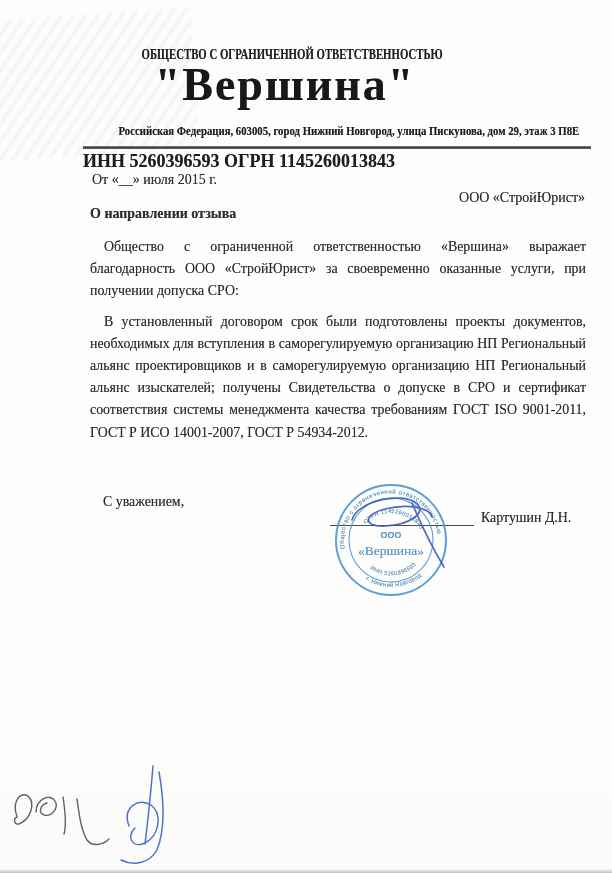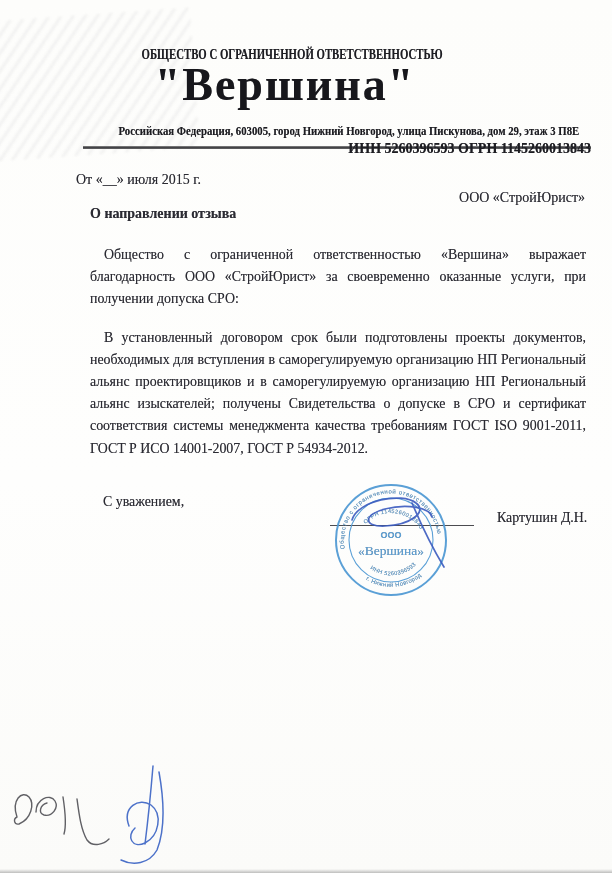--- a/index.html
+++ b/index.html
@@ -34,35 +34,35 @@
   .address{
     left:83px;top:124px;width:508px;text-align:center;
     font-size:12.5px;font-weight:bold;color:#1d1d22;
     transform:scaleX(.86);transform-origin:50% 0;white-space:nowrap;
   }
   .rule{
     left:83px;top:146px;width:508px;height:3px;
     background:linear-gradient(180deg,#8a8a8a,#3c3c40 55%,#6a6a6a);
   }
   .inn-line{
-    left:83px;top:141px;width:508px;text-align:right;
-    font-size:14px;font-weight:bold;color:#1d1d22;white-space:nowrap;
+    left:83px;top:151px;width:508px;text-align:left;
+    font-size:18px;font-weight:bold;color:#1d1d22;white-space:nowrap;
   }
-  .date-line{left:76px;top:172px;font-size:14px;}
+  .date-line{left:92px;top:172px;font-size:14px;}
   .recipient{left:285px;top:190px;width:300px;text-align:right;font-size:14px;}
   .subject{left:90px;top:206px;font-size:14px;font-weight:bold;}
   .letter-body{
     left:90px;top:228px;width:496px;
     font-size:13.9px;line-height:22.2px;text-align:justify;
   }
-  .letter-body p{margin:16px 0 6px 0;text-indent:14px;}
+  .letter-body p{margin:8px 0 6px 0;text-indent:14px;}
   .salutation{left:103px;top:494px;font-size:13.9px;}
   .signatory-title{left:103px;top:510px;font-size:13.9px;white-space:nowrap;}
   .sig-line{left:330px;top:525px;width:144px;border-top:1.4px solid #4c4c50;}
-  .signatory-name{left:497px;top:510px;font-size:13.9px;white-space:nowrap;}
+  .signatory-name{left:481px;top:510px;font-size:13.9px;white-space:nowrap;}
   .stamp-svg{left:333px;top:482px;opacity:.93;}
   .autograph-svg{left:340px;top:488px;}
   .pencil-svg{left:5px;top:785px;}
   .pen-svg{left:108px;top:758px;}
 </style>
 </head>
 <body>
 
 <div class="page">
 

